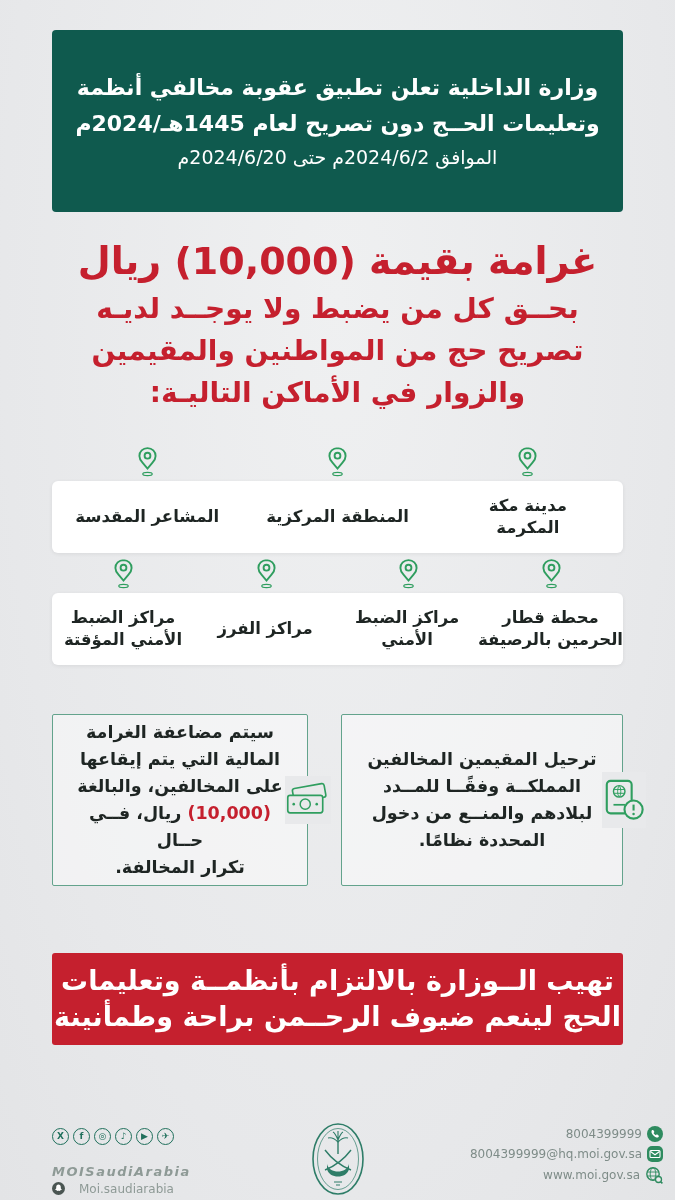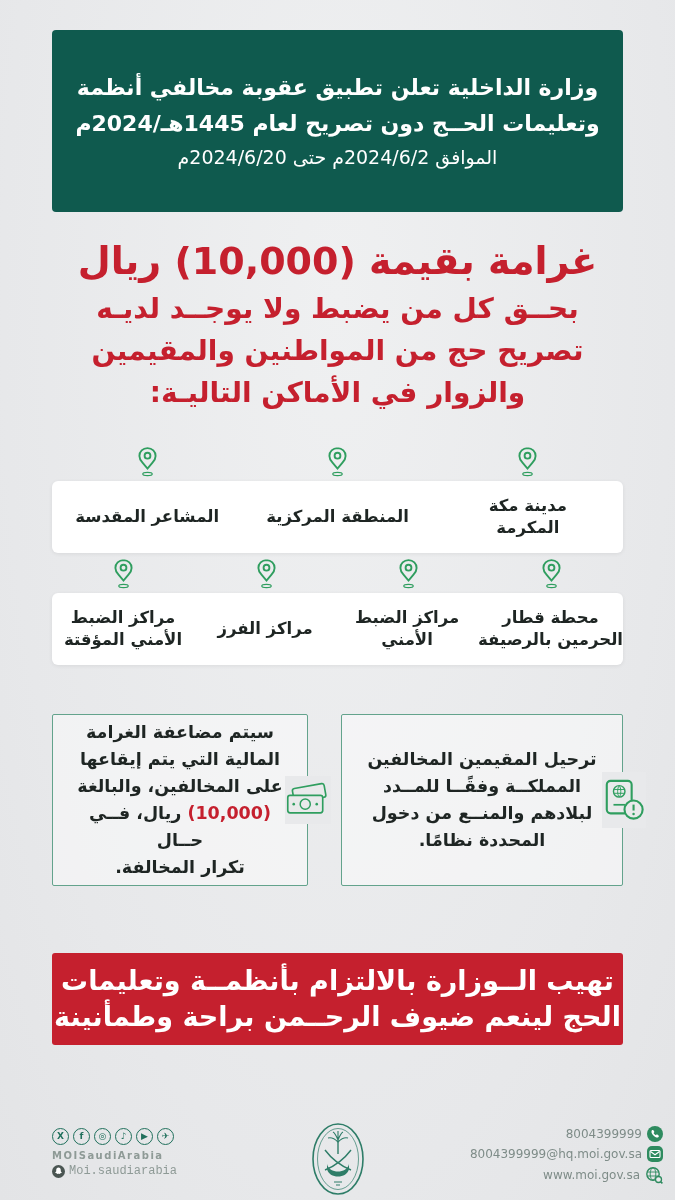--- a/index.html
+++ b/index.html
@@ -50,23 +50,23 @@
     display:flex; flex-direction:column; justify-content:center;
     font-weight:bold; font-size:27px; line-height:36px; }
 
   
   .footer { position:absolute; left:0; top:1122px; width:675px; height:78px; }
   .footer-left { position:absolute; left:52px; top:6px; }
   .social-row { display:flex; gap:4px; }
   .social-circle { width:17px; height:17px; border:1.2px solid #20705C; border-radius:50%;
     color:#20705C; font-size:9px; font-weight:bold; display:flex; align-items:center;
     justify-content:center; line-height:1; }
-  .handle { margin-top:5px; color:#8E9A96; font-size:10px; letter-spacing:1.5px; font-weight:bold; }
-  .snap-row { margin-top:3px; display:flex; align-items:flex-end; gap:4px;
-    color:#8E9A96; font-size:12px;font-family:Liberation Mono, monospace; }
+  .handle { margin-top:19px; color:#8E9A96; font-size:13px; letter-spacing:1.5px; font-weight:bold;font-style:italic; }
+  .snap-row { margin-top:3px; display:flex; align-items:flex-start; gap:14px;
+    color:#8E9A96; font-size:12px; }
   .footer-center { position:absolute; left:50%; transform:translateX(-50%); top:0; line-height:0; }
   .footer-right { position:absolute; right:12px; top:4px; }
   .contact-row { display:flex; align-items:center; justify-content:flex-end; gap:5px;
     margin-bottom:4px; color:#7E8C88; font-size:12px; line-height:1;margin-left:32px; }
   .icon-wrap { line-height:0; }
 </style>
 </head>
 <body>
 
 <div class="page">

